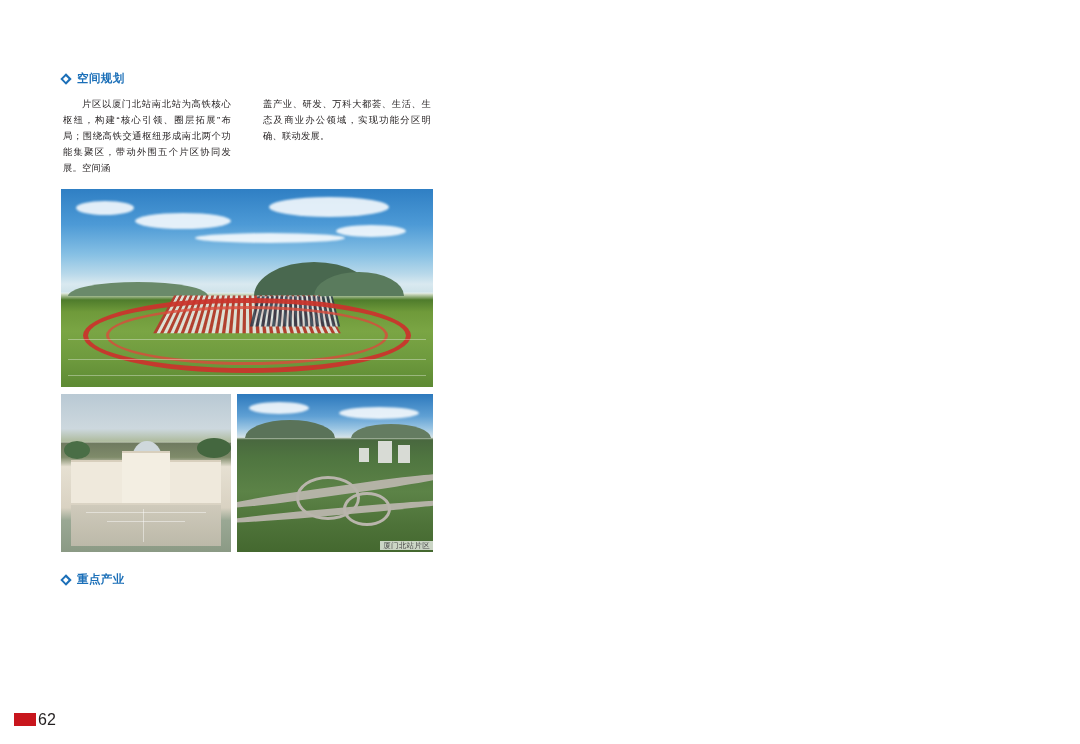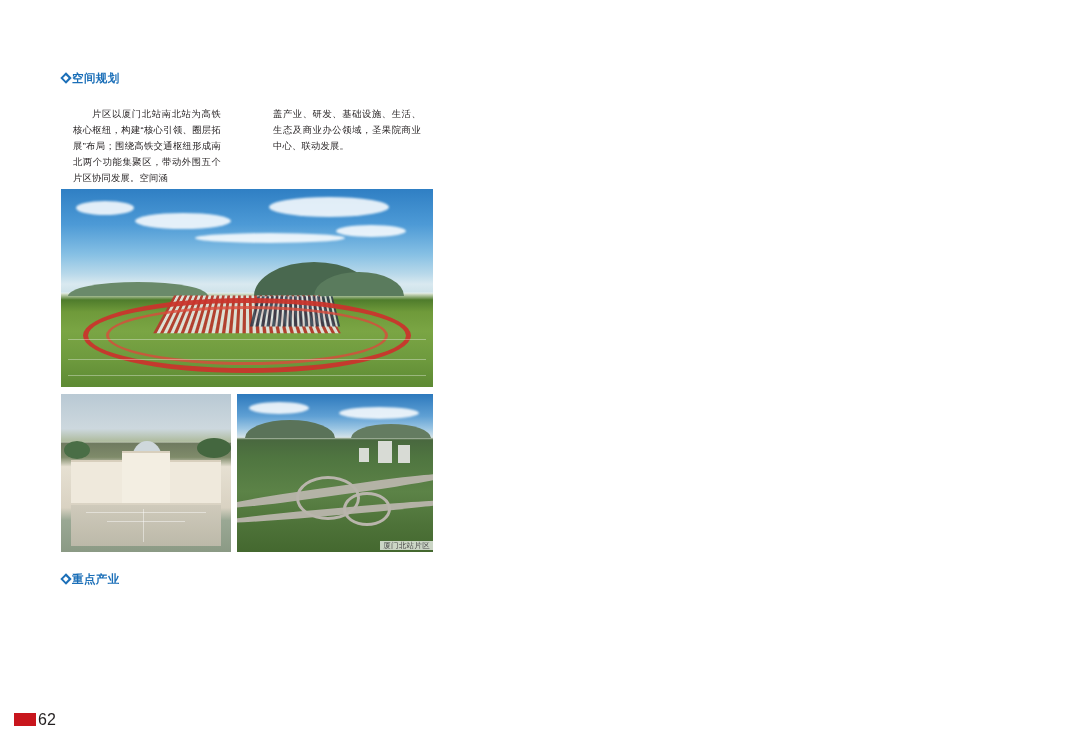--- a/index.html
+++ b/index.html
@@ -19,21 +19,22 @@
     left: 0; top: 0;
     width: 1080px;
     height: 744px;
     background: #ffffff;
   }
 
   
   .section-head {
     position: absolute;
     display: flex;
-    align-items: flex-start;
+    align-items: flex-end;
+    gap: 5px;
   }
   .diamond-icon {
     width: 11px;
     height: 11px;
     position: relative;
     flex: 0 0 auto;
   }
   .diamond-icon::before {
     content: "";
     position: absolute;
@@ -63,21 +64,21 @@
   .col {
     position: absolute;
     font-size: 9.3px;
     line-height: 16px;
     color: #231f20;
     text-align: justify;
     text-justify: inter-ideograph;
     letter-spacing: 0.2px;
   }
   .col p {
-    margin: 12px;
+    margin: 2px;
   }
   .col p.indent {
     text-indent: 19px;
   }
 
   
   .photo {
     position: absolute;
     overflow: hidden;
   }
@@ -259,21 +260,21 @@
 
   <div class="section-head" style="left:61px; top:73px;">
     <span class="diamond-icon"></span>
     <span class="section-title">空间规划</span>
   </div>
 
   <div class="col" style="left:61px; top:94px; width:172px;">
     <p class="indent">片区以厦门北站南北站为高铁核心枢纽，构建“核心引领、圈层拓展”布局；围绕高铁交通枢纽形成南北两个功能集聚区，带动外围五个片区协同发展。空间涵</p>
   </div>
   <div class="col" style="left:261px; top:94px; width:172px;">
-    <p>盖产业、研发、基础设施、生活、生态及商业办公领域，圣果院商业中心、联动发展。</p>
+    <p>盖产业、研发、万科大都荟、生活、生态及商业办公领域，实现功能分区明确、联动发展。</p>
   </div>
 
   <div class="photo photo-main">
     <div class="cloud" style="left:4%; top:6%; width:58px; height:14px;"></div>
     <div class="cloud" style="left:20%; top:12%; width:96px; height:16px;"></div>
     <div class="cloud" style="left:56%; top:4%; width:120px; height:20px;"></div>
     <div class="cloud" style="left:74%; top:18%; width:70px; height:12px;"></div>
     <div class="cloud" style="left:36%; top:22%; width:150px; height:10px;"></div>
 
     <div class="mountain" style="left:52%; width:120px; height:34px; background:#49684f;"></div>

